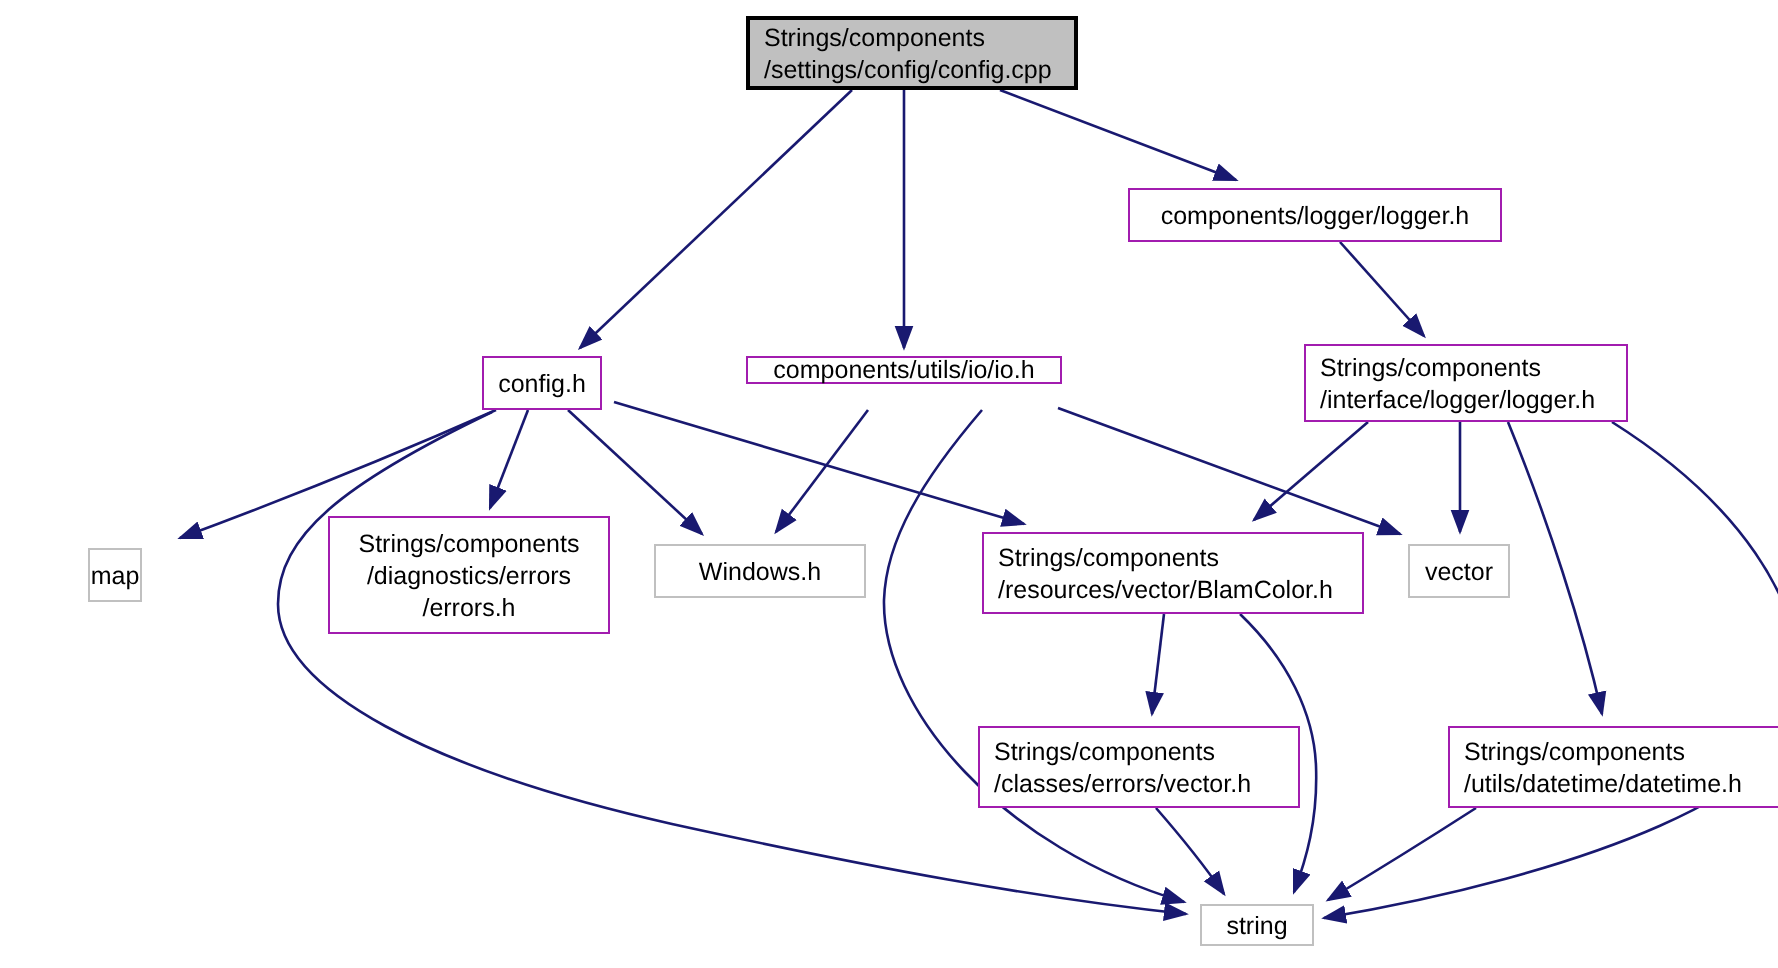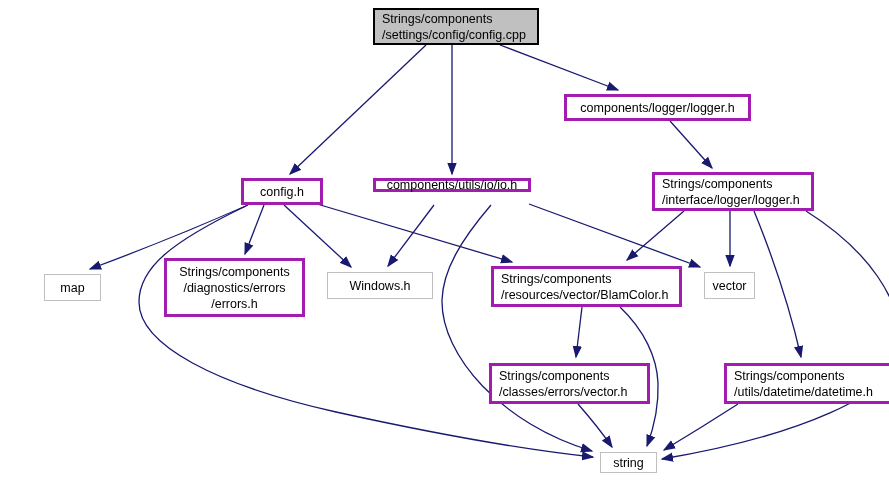--- a/index.html
+++ b/index.html
@@ -9,21 +9,21 @@
     background:#ffffff;
     font-family:"Liberation Sans","DejaVu Sans",sans-serif;
     overflow:hidden;
     margin-left:36px;
   }
   #edge-layer{position:absolute;left:0;top:0;width:889px;height:484px;}
   .node{
     position:absolute;
     box-sizing:border-box;
     background:#ffffff;
-    border:3px solid #a21caf;
+    border:1px solid #a21caf;
     display:flex;
     flex-direction:column;
     justify-content:center;
     padding:1px 7px;
     font-size:12.5px;
     line-height:16px;
     color:#000000;
     white-space:nowrap;
   }
   .node.main{
@@ -76,34 +76,34 @@
 
   <div class="node main" style="left:337px;top:8px;width:166px;height:37px;">
     <span class="ln">Strings/components</span>
     <span class="ln">/settings/config/config.cpp</span>
   </div>
 
   <div class="node center" style="left:528px;top:94px;width:187px;height:27px;">
     <span class="ln">components/logger/logger.h</span>
   </div>
 
-  <div class="node center" style="left:205px;top:178px;width:82px;height:27px;text-align:center;">
+  <div class="node center" style="left:205px;top:178px;width:60px;height:27px;text-align:center;">
     <span class="ln">config.h</span>
   </div>
 
   <div class="node center" style="left:337px;top:178px;width:158px;height:14px;">
     <span class="ln">components/utils/io/io.h</span>
   </div>
 
   <div class="node" style="left:616px;top:172px;width:162px;height:39px;">
     <span class="ln">Strings/components</span>
     <span class="ln">/interface/logger/logger.h</span>
   </div>
 
-  <div class="node ext center" style="left:8px;top:274px;width:57px;height:27px;">
+  <div class="node ext center" style="left:8px;top:274px;width:27px;height:27px;">
     <span class="ln">map</span>
   </div>
 
   <div class="node center" style="left:128px;top:258px;width:141px;height:59px;">
     <span class="ln">Strings/components</span>
     <span class="ln">/diagnostics/errors</span>
     <span class="ln">/errors.h</span>
   </div>
 
   <div class="node ext center" style="left:291px;top:272px;width:106px;height:27px;">

